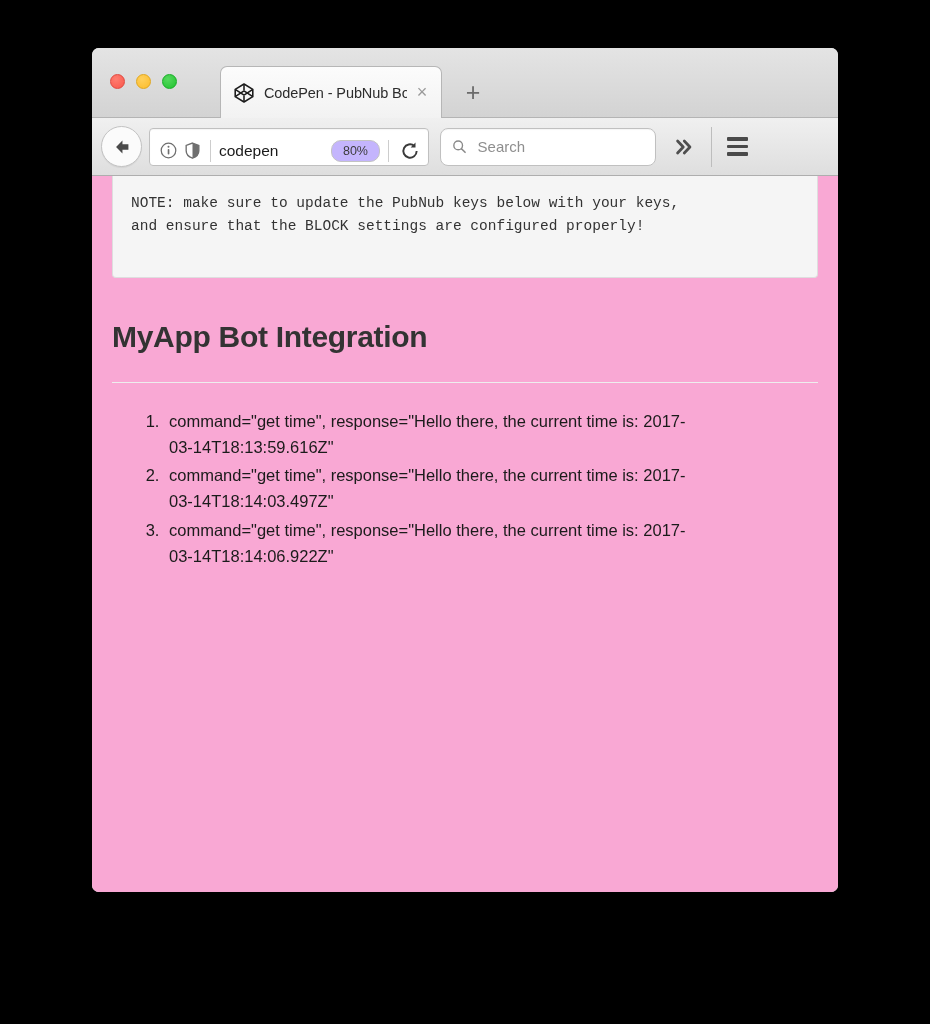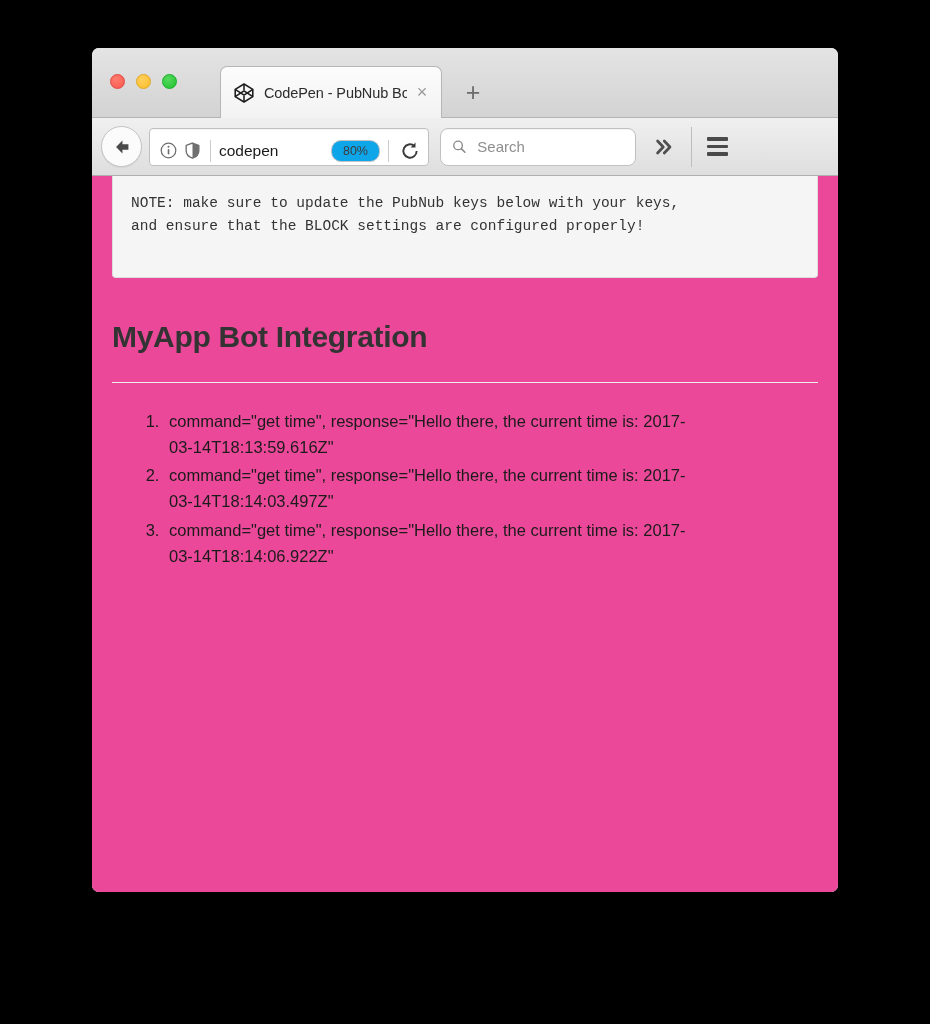--- a/index.html
+++ b/index.html
@@ -148,40 +148,40 @@
     flex: 1 1 auto;
     font-size: 15.5px;
     color: #1a1a1a;
     white-space: nowrap;
     overflow: hidden;
   }
   .zoom-badge {
     flex: 0 0 auto;
     border: 1px solid #c3c3c3;
     border-radius: 10px;
-    background: #0ea5e9;
+    background: #c4b5fd;
     color: #3c3c3c;
     font-size: 12.5px;
     line-height: 18px;
     padding: 1px 11px;
     margin-left: 4px;
   }
   .reload {
     flex: 0 0 auto;
     width: 22px; height: 22px;
     margin-left: 2px;
     display: flex;
     align-items: center;
     justify-content: center;
   }
   .searchbar {
     margin-left: 11px;
     height: 38px;
     flex: 0 0 auto;
-    width: 196px;
+    width: 216px;
     background: #ffffff;
     border: 1px solid #c0c0c0;
     border-radius: 8px;
     display: flex;
     align-items: center;
     padding: 0 8px 0 10px;
     box-shadow: inset 0 1px 1px rgba(0,0,0,0.04);
   }
   .search-input {
     border: none;
@@ -224,21 +224,21 @@
   .hamburger span {
     display: block;
     width: 21px; height: 3.5px;
     background: #4a4a4a;
     border-radius: 1px;
   }
 
   
   .viewport {
     flex: 1 1 auto;
-    background: #ec4899;
+    background: #f9a8d4;
     overflow: hidden;
     position: relative;
   }
   .page {
     padding: 0 20px;
   }
   .note-box {
     margin: 0 0 0 0;
     background: #f5f5f5;
     border: 1px solid #dedede;

